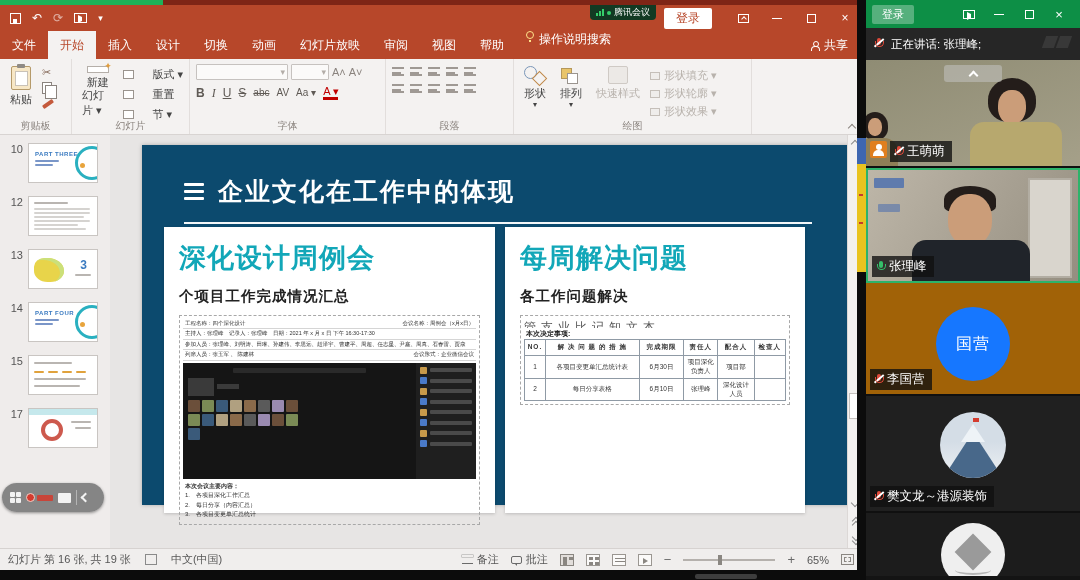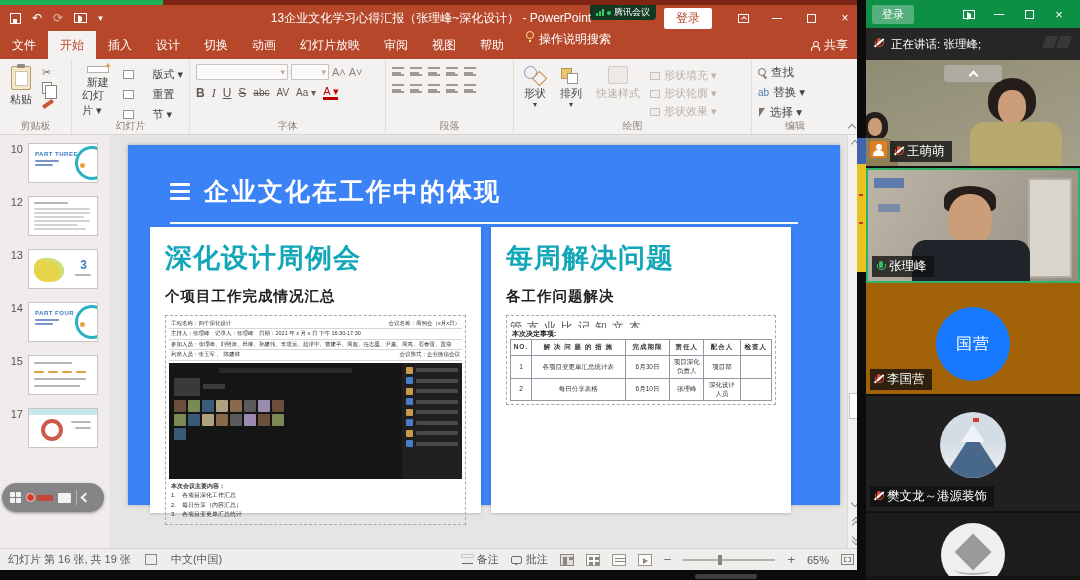--- a/index.html
+++ b/index.html
@@ -118,21 +118,21 @@
   .fl-grid{width:11px;height:11px;display:grid;grid-template-columns:5px 5px;grid-template-rows:5px 5px;gap:1px}
   .fl-grid i{background:#f2f2f2;border-radius:1px}
   .fl-rec{display:flex;align-items:center;gap:2px}
   .fl-rec .rdot{width:9px;height:9px;border-radius:50%;background:#d43a2e;border:1.5px solid #f0d0c8}
   .fl-rec .rtxt{width:16px;height:6px;background:#c8453a;border-radius:1px}
   .fl-panel{width:13px;height:10px;background:#f2f2f2;border-radius:1px}
   .fl-div{width:1px;height:15px;background:#b5b5b5}
   .fl-chev{width:7px;height:7px;border-left:2px solid #f2f2f2;border-bottom:2px solid #f2f2f2;transform:rotate(45deg)}
 
   .canvas{flex:1;background:#e7e5e4;position:relative}
-  .slide{position:absolute;left:18px;top:10px;width:712px;height:360px;background:#3b82f6;box-shadow:0 0 4px rgba(0,0,0,.25)}
+  .slide{position:absolute;left:32px;top:10px;width:712px;height:360px;background:#0c4a6e;box-shadow:0 0 4px rgba(0,0,0,.25)}
   .stitle{display:flex;align-items:center;gap:14px;margin:30px 42px 0}
   .burger{display:flex;flex-direction:column;gap:4px}
   .burger i{display:block;width:20px;height:3px;background:#fff;border-radius:1px}
   .stitle h1{color:#fff;font-size:25px;letter-spacing:2px;font-weight:bold}
   .srule{margin:14px 42px 0;border-top:2px solid rgba(255,255,255,.95)}
   .card{position:absolute;background:#fff;top:82px;height:286px;padding:13px 15px;box-shadow:0 1px 3px rgba(0,0,0,.18)}
   .card.lc{left:22px;width:331px}
   .card.rc{left:363px;width:300px}
   .cardtitle{color:#12a7b8;font-size:27px;font-weight:bold;letter-spacing:1px}
   .cardsub{color:#222;font-size:14.5px;font-weight:bold;margin-top:11px;letter-spacing:1px}
@@ -263,21 +263,20 @@
     </div>
 
     <div class="titlebar">
       <div class="qat">
         <span class="i-save"></span>
         <span class="qicon">↶</span>
         <span class="qicon" style="opacity:.55">⟳</span>
         <span class="i-present"></span>
         <span class="qicon" style="font-size:9px">▾</span>
       </div>
-      <div class="t-title">13企业文化学习心得汇报（张理峰~深化设计） - PowerPoint</div>
       <div class="t-right">
         <div class="meet-widget">
           <span class="sigbars">
               <i style="height:3px"></i>
               <i style="height:5px"></i>
               <i style="height:7px"></i>
             </span>
           <span class="dot"></span>
           <span>腾讯会议</span>
         </div>
@@ -416,35 +415,20 @@
               <span>形状轮廓 ▾</span>
             </span>
           <span class="drow">
               <span class="d-ic"></span>
               <span>形状效果 ▾</span>
             </span>
         </div>
         <div class="glabel">绘图</div>
       </div>
 
-      <div class="rgroup" style="width:86px;flex-direction:column;gap:5px;padding-top:6px;border-right:none">
-        <span class="erow">
-            <span class="i-find"></span>
-            <span>查找</span>
-          </span>
-        <span class="erow">
-            <span class="i-replace">ab</span>
-            <span>替换 ▾</span>
-          </span>
-        <span class="erow">
-            <span class="i-select"></span>
-            <span>选择 ▾</span>
-          </span>
-        <div class="glabel">编辑</div>
-      </div>
       <span class="ribbon-collapse"></span>
     </div>
 
     <div class="mainbody">
 
       <div class="thumbs">
         <div class="trow">
           <span class="tnum">10</span>
           <span class="tpic">
             <span class="partxt">PART THREE</span>

